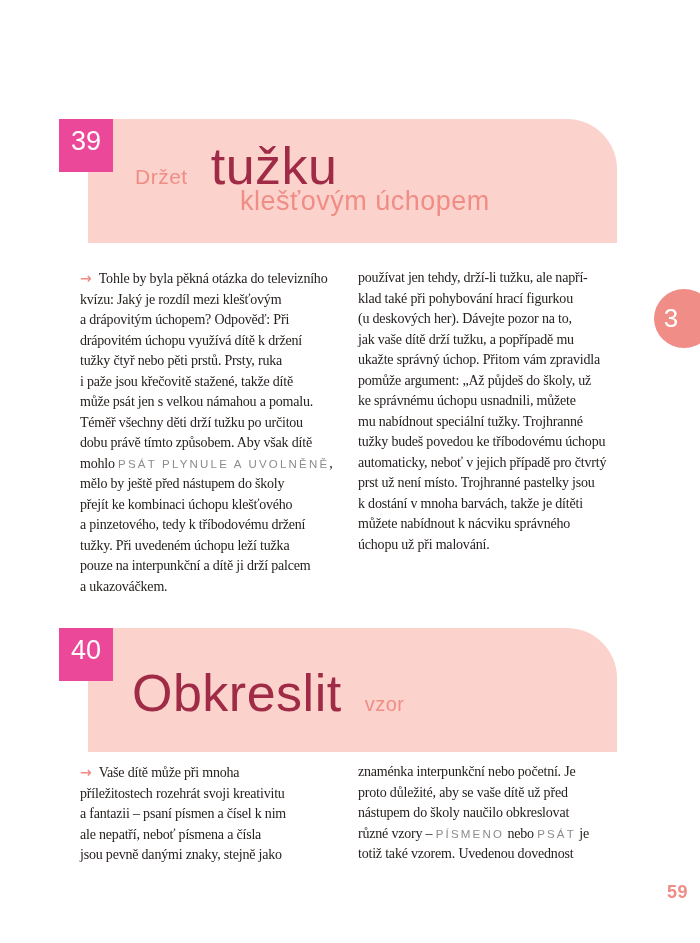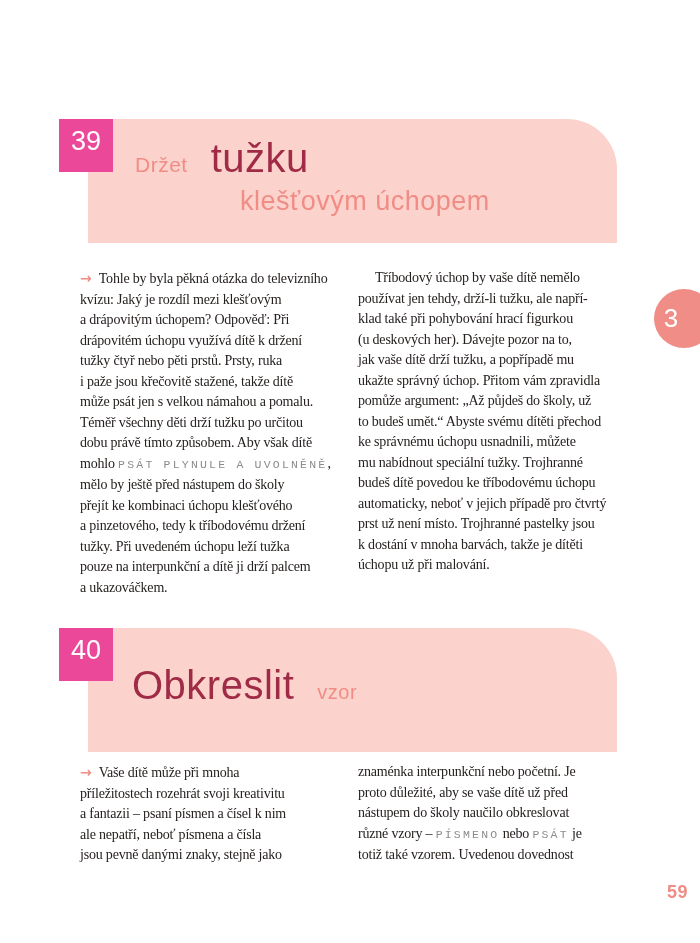--- a/index.html
+++ b/index.html
@@ -24,39 +24,39 @@
   .num-square span{
     color:#ffffff;font-family:"Liberation Sans",sans-serif;font-size:27px;font-weight:400;
   }
   .title-row{
     position:absolute;display:flex;align-items:baseline;gap:23px;
     font-family:"Liberation Sans",sans-serif;white-space:nowrap;
   }
   .title-row-1{left:135px;top:136px;}
   .title-row-2{left:132px;top:663px;}
   .title-lead{font-size:21px;color:#ef8d86;letter-spacing:.5px;}
-  .title-main{font-size:40px;color:#9f2b46;letter-spacing:.5px;}
+  .title-main{font-size:52px;color:#9f2b46;letter-spacing:.5px;}
   .title-sub{font-size:20px;color:#ef8d86;letter-spacing:.5px;}
   .title-subline{
     position:absolute;left:240px;top:186px;font-family:"Liberation Sans",sans-serif;
     font-size:27px;color:#ef8d86;letter-spacing:.5px;white-space:nowrap;
   }
   
   .textcol{position:absolute;width:282px;}
   .s1c1{left:80px;top:268px;}
   .s1c2{left:358px;top:268px;}
   .s2c1{left:80px;top:762px;}
   .s2c2{left:358px;top:762px;}
   .tline{
     white-space:nowrap;line-height:20.5px;font-size:14px;letter-spacing:-0.2px;
     color:#26211f;
   }
   .seg-n{}
   .seg-caps{
-    font-family:Liberation Mono, monospace;font-size:11.5px;
+    font-family:Liberation Sans, sans-serif;font-size:11.5px;
     letter-spacing:2.2px;color:#8c8c8c;
   }
   .seg-arrow{
     color:#ef8d86;font-family:"DejaVu Sans",sans-serif;font-weight:bold;
     font-size:14px;margin-right:7px;letter-spacing:0;
   }
   .seg-ind{display:inline-block;width:17px;}
   
   .chapter-tab{
     position:absolute;left:654px;top:289px;width:60px;height:59px;border-radius:50%;
@@ -100,34 +100,33 @@
       <div class="tline"><span class="seg-n">dobu právě tímto způsobem. Aby však dítě</span></div>
       <div class="tline"><span class="seg-n">mohlo </span><span class="seg-caps">PSÁT PLYNULE A UVOLNĚNĚ</span><span class="seg-n">,</span></div>
       <div class="tline"><span class="seg-n">mělo by ještě před nástupem do školy</span></div>
       <div class="tline"><span class="seg-n">přejít ke kombinaci úchopu klešťového</span></div>
       <div class="tline"><span class="seg-n">a pinzetového, tedy k tříbodovému držení</span></div>
       <div class="tline"><span class="seg-n">tužky. Při uvedeném úchopu leží tužka</span></div>
       <div class="tline"><span class="seg-n">pouze na interpunkční a dítě ji drží palcem</span></div>
       <div class="tline"><span class="seg-n">a ukazováčkem.</span></div>
     </div>
   <div class="textcol s1c2">
-      <div class="tline"><span class="seg-ind"></span><span class="seg-n">Tříbodový úchop by vaše dítě nemělo</span></div>
       <div class="tline"><span class="seg-n">používat jen tehdy, drží-li tužku, ale napří-</span></div>
       <div class="tline"><span class="seg-n">klad také při pohybování hrací figurkou</span></div>
       <div class="tline"><span class="seg-n">(u deskových her). Dávejte pozor na to,</span></div>
       <div class="tline"><span class="seg-n">jak vaše dítě drží tužku, a popřípadě mu</span></div>
       <div class="tline"><span class="seg-n">ukažte správný úchop. Přitom vám zpravidla</span></div>
       <div class="tline"><span class="seg-n">pomůže argument: „Až půjdeš do školy, už</span></div>
-      <div class="tline"><span class="seg-n">to budeš umět.“ Abyste svému dítěti přechod</span></div>
       <div class="tline"><span class="seg-n">ke správnému úchopu usnadnili, můžete</span></div>
       <div class="tline"><span class="seg-n">mu nabídnout speciální tužky. Trojhranné</span></div>
-      <div class="tline"><span class="seg-n">budeš dítě povedou ke tříbodovému úchopu</span></div>
+      <div class="tline"><span class="seg-n">tužky budeš povedou ke tříbodovému úchopu</span></div>
       <div class="tline"><span class="seg-n">automaticky, neboť v jejich případě pro čtvrtý</span></div>
       <div class="tline"><span class="seg-n">prst už není místo. Trojhranné pastelky jsou</span></div>
       <div class="tline"><span class="seg-n">k dostání v mnoha barvách, takže je dítěti</span></div>
+      <div class="tline"><span class="seg-n">můžete nabídnout k nácviku správného</span></div>
       <div class="tline"><span class="seg-n">úchopu už při malování.</span></div>
     </div>
 
   <div class="chapter-tab">
     <span>3</span>
   </div>
 
   <div class="banner banner-2"></div>
   <div class="num-square sq-2">
     <span>40</span>

